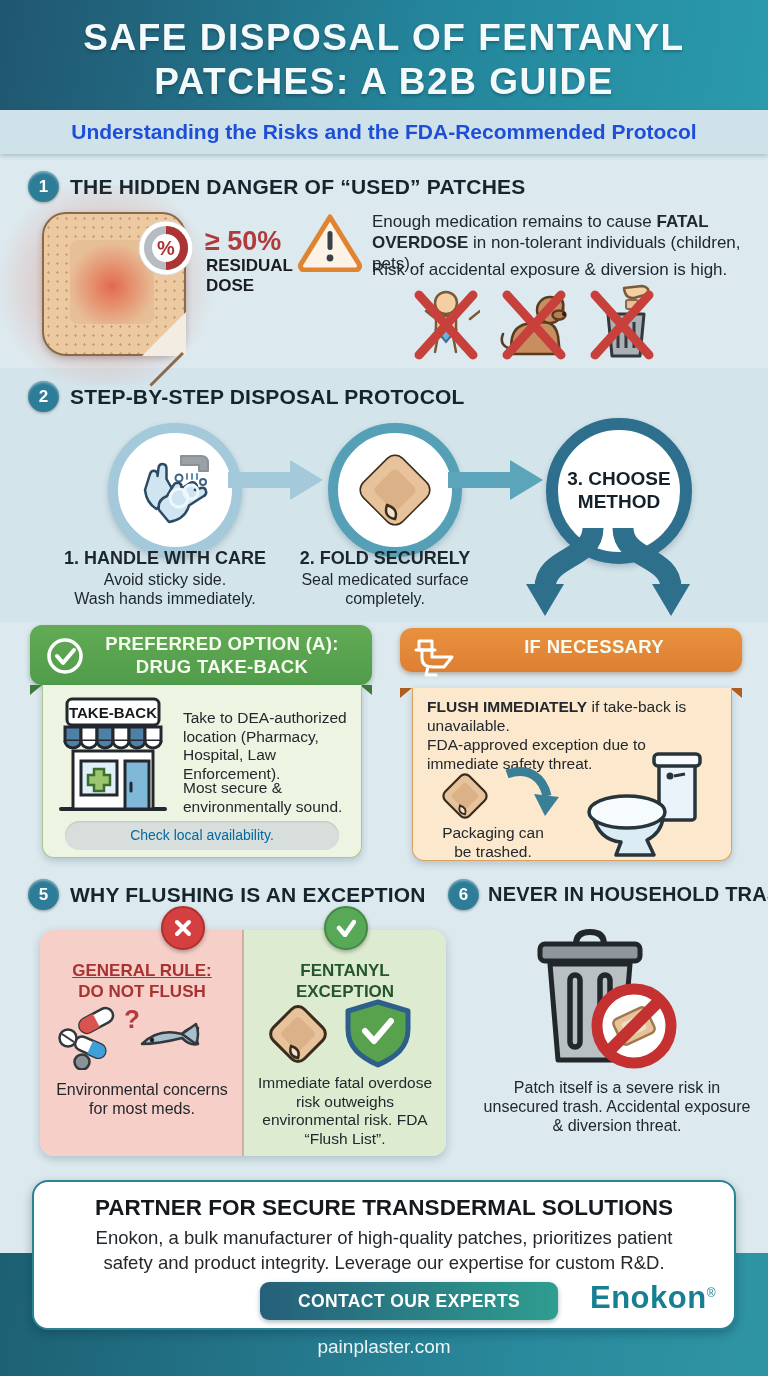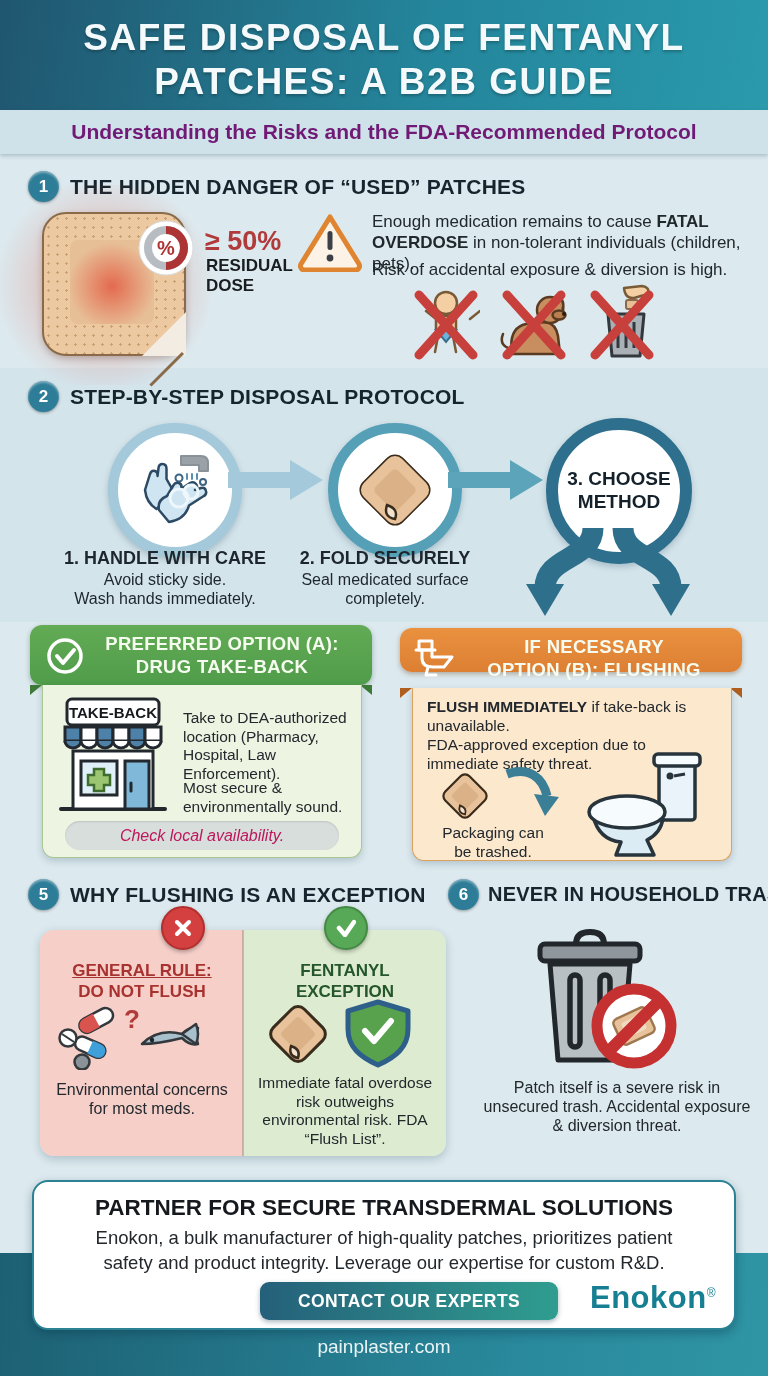--- a/index.html
+++ b/index.html
@@ -4,41 +4,41 @@
 <style>
   html,body{margin:0;padding:0;background:#b8ced8;}
   .page{position:relative;width:768px;height:1376px;margin:0 auto;background:#dce9ee;
         font-family:"Liberation Sans",sans-serif;overflow:hidden;color:#1d262c;}
   .abs{position:absolute;}
   
   .hdr{left:0;top:0;width:768px;height:110px;background:linear-gradient(100deg,#20566f 0%,#24859b 55%,#2a9aac 100%);}
   .hdr h1{margin:0;text-align:center;color:#f4fafb;font-weight:bold;font-size:37px;letter-spacing:1.5px;line-height:1.18;
           text-shadow:0 2px 3px rgba(0,0,0,.25);}
   .subbar{left:0;top:110px;width:768px;height:44px;background:#cfe1e9;box-shadow:0 2px 4px rgba(30,70,90,.25);}
-  .subbar div{line-height:44px;text-align:center;font-size:21px;font-weight:bold;color:#701a75;}
+  .subbar div{line-height:44px;text-align:center;font-size:21px;font-weight:bold;color:#1d4ed8;}
   .band2{left:0;top:368px;width:768px;height:254px;background:#d4e4eb;}
   
   .numbadge{width:31px;height:31px;border-radius:50%;background:#2e7d98;color:#fff;font-weight:bold;font-size:17px;
             text-align:center;line-height:31px;box-shadow:inset 0 2px 2px rgba(255,255,255,.35),0 1px 3px rgba(0,0,0,.35);}
   .sectitle{font-size:21px;font-weight:bold;color:#16252d;letter-spacing:.2px;line-height:31px;white-space:nowrap;}
   .bodytext{font-size:17px;line-height:1.24;color:#20282e;}
   b{font-weight:bold;}
   
   .stepcircle{border-radius:50%;background:#fff;box-shadow:0 3px 6px rgba(30,70,90,.25);display:flex;align-items:center;justify-content:center;}
   .steplabel{text-align:center;font-size:16px;line-height:1.22;}
   .steplabel .t{font-size:18px;font-weight:bold;}
   
   .cardA-head{background:linear-gradient(180deg,#63ab55,#4f9c4a);border-radius:12px;box-shadow:0 2px 5px rgba(30,70,50,.35);}
   .cardB-head{background:linear-gradient(180deg,#e9913f,#dd7f33);border-radius:12px;box-shadow:0 2px 5px rgba(90,50,10,.35);}
   .cardhead-txt{color:#f6fbef;font-weight:bold;font-size:18.5px;text-align:center;line-height:1.25;letter-spacing:.3px;}
   .fold{width:0;height:0;border-style:solid;}
   .cardA-body{background:#edf5e2;border:1.5px solid #a9c795;border-top:none;border-radius:0 0 12px 12px;box-shadow:0 3px 7px rgba(30,70,90,.22);}
   .cardB-body{background:#fce8cd;border:1.5px solid #dba15f;border-top:none;border-radius:0 0 12px 12px;box-shadow:0 3px 7px rgba(30,70,90,.22);}
   .smalltext{font-size:15.5px;line-height:1.2;color:#22282d;}
-  .pill{background:#d8dedb;border-radius:15px;text-align:center;font-size:16px;line-height:29px;color:#be185d;box-shadow:inset 0 1px 2px rgba(0,0,0,.12);font-style:italic;}
+  .pill{background:#d8dedb;border-radius:15px;text-align:center;font-size:14px;line-height:29px;color:#0369a1;box-shadow:inset 0 1px 2px rgba(0,0,0,.12);}
   
   .halfL{background:#f6cfc9;border-radius:14px 0 0 14px;}
   .halfR{background:#ddecd0;border-radius:0 14px 14px 0;}
   .half-title{font-size:17px;font-weight:bold;text-align:center;line-height:1.25;}
   .roundbadge{border-radius:50%;display:flex;align-items:center;justify-content:center;box-shadow:0 2px 4px rgba(0,0,0,.3);}
   
   .cta{background:#ffffff;border:2.5px solid #2b8294;border-radius:16px;box-shadow:0 4px 10px rgba(10,50,70,.35);}
   .cta-btn{background:linear-gradient(90deg,#25607a,#2f9d8f);border:none;color:#fff;font-family:"Liberation Sans",sans-serif;
            font-weight:bold;font-size:17.5px;letter-spacing:.4px;border-radius:9px;width:100%;height:100%;cursor:pointer;
            box-shadow:0 2px 5px rgba(10,50,70,.35);}
@@ -255,21 +255,20 @@
     <svg class="abs" style="left:14px;top:10px;" width="44" height="42" viewBox="0 0 44 42">
       <g fill="none" stroke="#ffffff" stroke-width="3" stroke-linejoin="round" stroke-linecap="round">
         <rect x="5" y="3" width="13" height="9"></rect>
         <line x1="2" y1="12" x2="21" y2="12"></line>
         <path d="M8,12 v8 q0,9 11,9 h11 l8,-10 h-20 v-7"></path>
         <path d="M14,29 l-2,8 h10"></path>
       </g>
     </svg>
     <div class="cardhead-txt" style="padding:7px 10px 0 56px;">
       <span style="display:block;">IF NECESSARY</span>
-      <span style="display:block;">OPTION (B): FLUSHING</span>
     </div>
   </div>
   <div class="abs fold" style="left:400px;top:688px;border-width:10px 12px 0 0;border-color:#b05e1d transparent transparent transparent;"></div>
   <div class="abs fold" style="left:730px;top:688px;border-width:0 12px 10px 0;border-color:transparent #b05e1d transparent transparent;"></div>
   <div class="abs cardB-body" style="left:412px;top:688px;width:318px;height:172px;">
     <div class="abs smalltext" style="left:14px;top:10px;width:294px;"><b>FLUSH IMMEDIATELY</b><span> if take-back is unavailable.</span></div>
     <div class="abs smalltext" style="left:14px;top:48px;width:294px;">FDA-approved exception due to immediate safety threat.</div>
 
     <svg class="abs" style="left:26px;top:82px;" width="52" height="52" viewBox="0 0 82 82">
       <g transform="rotate(45 41 41)">

